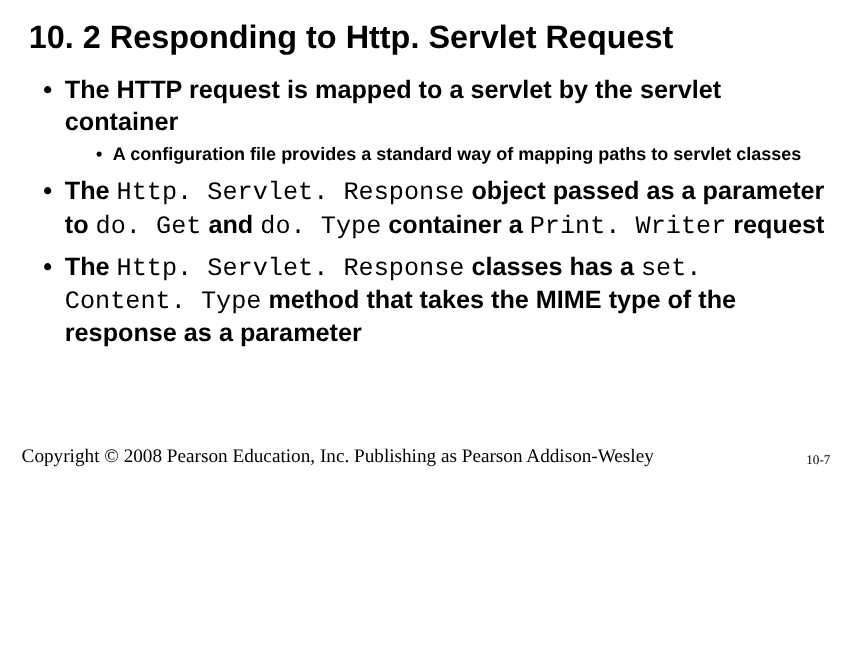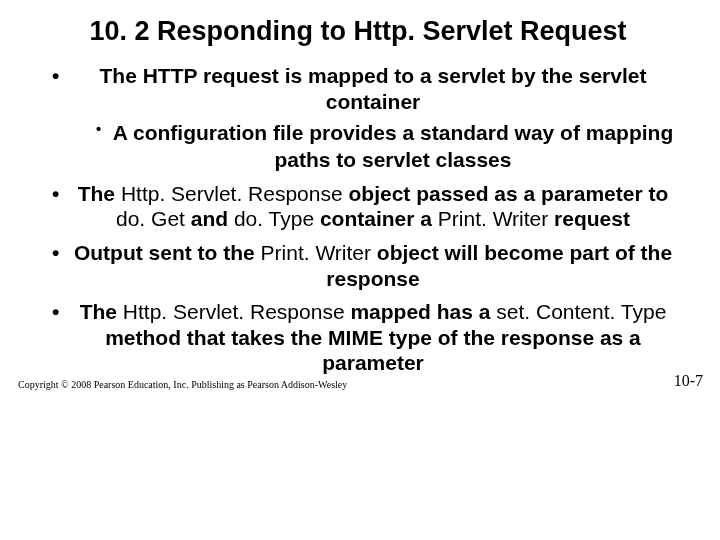--- a/index.html
+++ b/index.html
@@ -12,31 +12,30 @@
     color: #000;
     overflow: hidden;
     position: relative;
   }
   .slide {
     box-sizing: border-box;
     padding: 16px 28px 0 24px;
     width: 720px;
     height: 404px;
     position: relative;
-    text-align: center;
   }
   h1.title {
     font-size: 27px;
     font-weight: bold;
     margin: 0 0 16px 0;
     line-height: 1.15;
   }
   ul.level1 {
     list-style: none;
-    margin: 16px;
+    margin: 0;
     padding: 0 0 0 10px;
   }
   ul.level1 > li {
     position: relative;
     padding-left: 20px;
     margin: 0 0 8px 0;
     font-size: 21px;
     font-weight: bold;
     line-height: 1.22;
   }
@@ -49,61 +48,60 @@
     line-height: 1.22;
   }
   ul.level2 {
     list-style: none;
     margin: 6px 0 2px 0;
     padding: 0 0 0 26px;
   }
   ul.level2 > li {
     position: relative;
     padding-left: 14px;
-    font-size: 21px;
+    font-size: 15px;
     font-weight: bold;
     line-height: 1.25;
   }
   ul.level2 > li::before {
     content: "•";
     position: absolute;
     left: 0;
     top: 0;
     font-size: 15px;
     line-height: 1.25;
   }
   .code {
-    font-family: Liberation Sans, sans-serif;
+    font-family: Liberation Mono, monospace;
     font-weight: normal;
   }
   .footer {
     position: absolute;
     left: 18px;
     bottom: 14px;
     font-family: "Times New Roman", Times, serif;
-    font-size: 10px;
+    font-size: 16px;
     font-weight: normal;
   }
   .pagenum {
     position: absolute;
-    right: 17px;
+    right: 28px;
     bottom: 14px;
     font-family: "Times New Roman", Times, serif;
-    font-size: 16px;
+    font-size: 11px;
     font-weight: normal;
   }
 </style>
 </head>
 <body>
 
 <div class="slide">
   <h1 class="title">10. 2 Responding to Http. Servlet Request</h1>
   <ul class="level1" id="bullet-root">
       <li><span>The HTTP request is mapped to a servlet by the servlet container</span><ul class="level2">
           <li><span>A configuration file provides a standard way of mapping paths to servlet classes</span></li>
         </ul></li>
       <li><span>The </span><span class="code">Http. Servlet. Response</span><span> object passed as a parameter to </span><span class="code">do. Get</span><span> and </span><span class="code">do. Type</span><span> container a </span><span class="code">Print. Writer</span><span> request</span></li>
-      <li><span>Output sent to the </span><span class="code">Print. Writer</span><span> object will become part of the response</span></li>
-      <li><span>The </span><span class="code">Http. Servlet. Response</span><span> mapped has a </span><span class="code">set. Content. Type</span><span> method that takes the MIME type of the response as a parameter</span></li>
+      <li><span>The </span><span class="code">Http. Servlet. Response</span><span> classes has a </span><span class="code">set. Content. Type</span><span> method that takes the MIME type of the response as a parameter</span></li>
     </ul>
   <div class="footer">Copyright © 2008 Pearson Education, Inc. Publishing as Pearson Addison-Wesley</div>
   <div class="pagenum">10-7</div>
 </div>
 
 </body></html>

